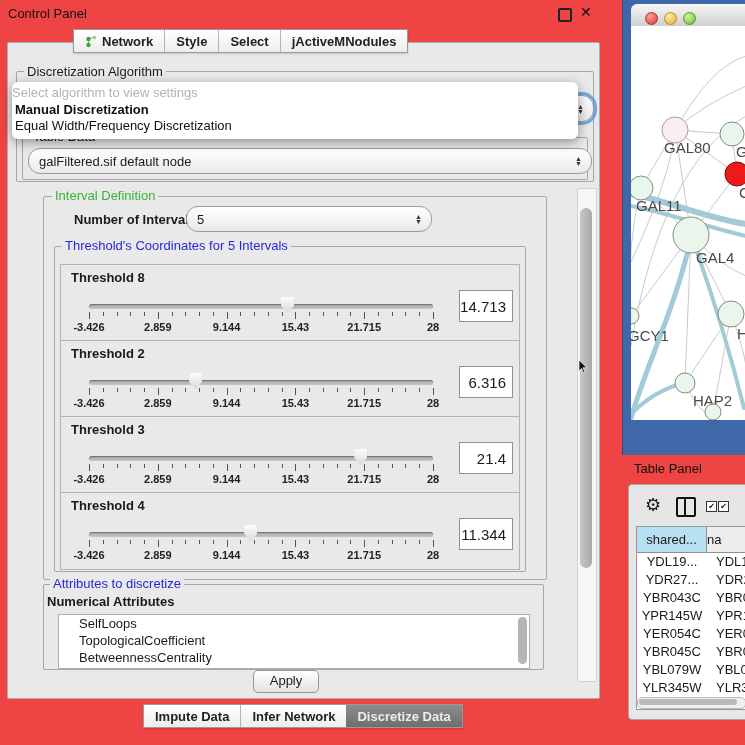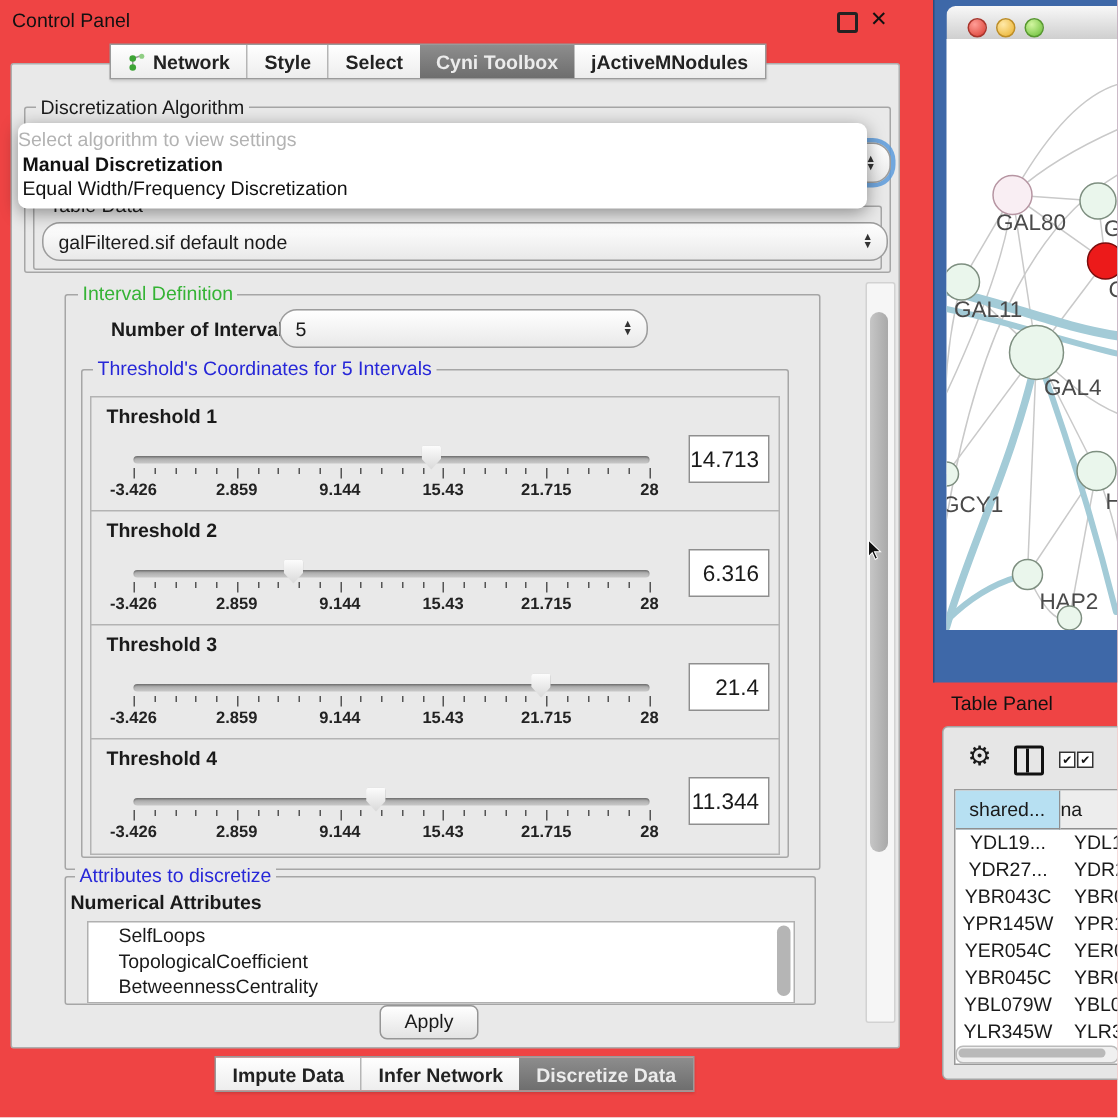--- a/index.html
+++ b/index.html
@@ -129,23 +129,20 @@
           </svg>
         </span>
         <span>Network</span>
       </div>
       <div class="seg">
         <span>Style</span>
       </div>
       <div class="seg">
         <span>Select</span>
       </div>
-      <div class="seg sel">
-        <span>Cyni Toolbox</span>
-      </div>
       <div class="seg">
         <span>jActiveMNodules</span>
       </div>
     </div>
 
   <div class="abs content-panel"></div>
 
   <div class="group" style="left:16px;top:71px;width:576px;height:109px;"></div>
   <div class="group-label glabel-black abs" style="left:24px;top:65px;">Discretization Algorithm</div>
   <div class="combo focused" style="left:26px;top:95px;width:532px;height:25px;">
@@ -173,21 +170,21 @@
     <span class="stepper">
         <span>▲</span>
         <span>▼</span>
       </span>
   </div>
 
   <div class="group" style="left:54px;top:246px;width:470px;height:324px;"></div>
   <div class="group-label glabel-blue abs" style="left:62px;top:239px;">Threshold's Coordinates for 5 Intervals</div>
   <div class="abs" id="thresholds-host" style="left:0;top:0;">
       <div class="thr-panel" style="top: 264px;">
-        <div class="thr-label">Threshold 1</div>
+        <div class="thr-label">Threshold 8</div>
         <div class="thr-track"></div>
         <div class="tick major" style="left: 28px;"></div>
         <div class="tick-label" style="left: 28px;">-3.426</div>
         <div class="tick minor" style="left: 41.76px;"></div>
         <div class="tick minor" style="left: 55.52px;"></div>
         <div class="tick minor" style="left: 69.28px;"></div>
         <div class="tick minor" style="left: 83.04px;"></div>
         <div class="tick major" style="left: 96.8px;"></div>
         <div class="tick-label" style="left: 96.8px;">2.859</div>
         <div class="tick minor" style="left: 110.56px;"></div>

